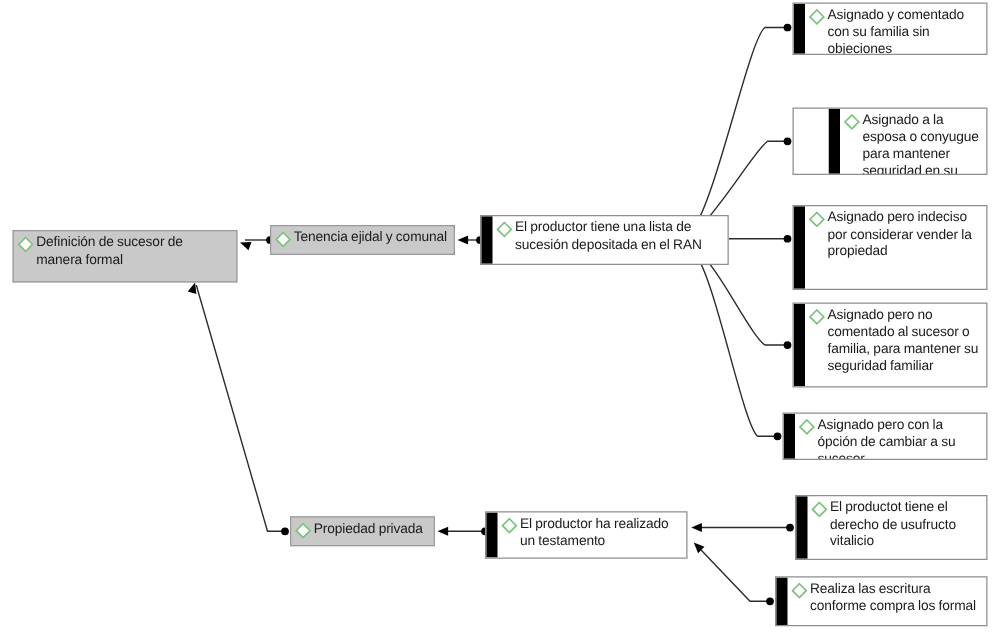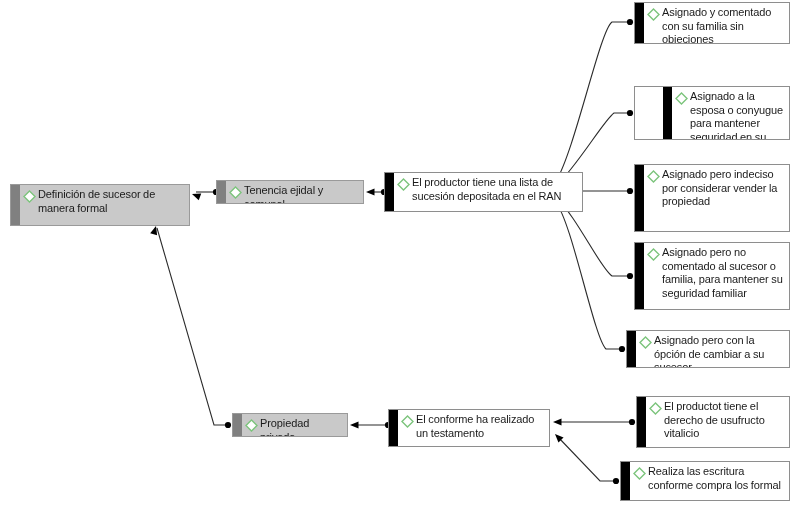--- a/index.html
+++ b/index.html
@@ -45,20 +45,21 @@
     line-height:13.5px;
     color:#1a1a1a;
     letter-spacing:-0.1px;
     word-spacing:-0.3px;
   }
 
   
   .n-gray{
     background:#c9c9c9;
     border:1px solid #9a9a9a;
+    flex-direction:column;
   }
   .n-gray .bar{background:#808080;}
 
   
   .n-white{
     background:#ffffff;
     border:1px solid #8e8e8e;
   }
   .n-white .bar{background:#000000;}
 
@@ -162,21 +163,21 @@
           </svg></span>
         <span class="lbl">El productor tiene una lista de sucesión depositada en el RAN</span>
       </div>
     </div>
     <div class="node n-white" style="left: 388px; top: 409px; width: 162px; height: 38px;">
       <div class="bar"></div>
       <div class="body">
         <span class="dia"><svg viewBox="0 0 13 13" width="13" height="13">
             <polygon points="6.5,1 12,6.5 6.5,12 1,6.5" fill="#ffffff" stroke="#7cc47c" stroke-width="1.4"></polygon>
           </svg></span>
-        <span class="lbl">El conforme ha realizado un testamento</span>
+        <span class="lbl">El productor ha realizado un testamento</span>
       </div>
     </div>
     <div class="node n-white" style="left: 634px; top: 2px; width: 156px; height: 42px;">
       <div class="bar"></div>
       <div class="body">
         <span class="dia"><svg viewBox="0 0 13 13" width="13" height="13">
             <polygon points="6.5,1 12,6.5 6.5,12 1,6.5" fill="#ffffff" stroke="#7cc47c" stroke-width="1.4"></polygon>
           </svg></span>
         <span class="lbl">Asignado y comentado con su familia sin objeciones</span>
       </div>

